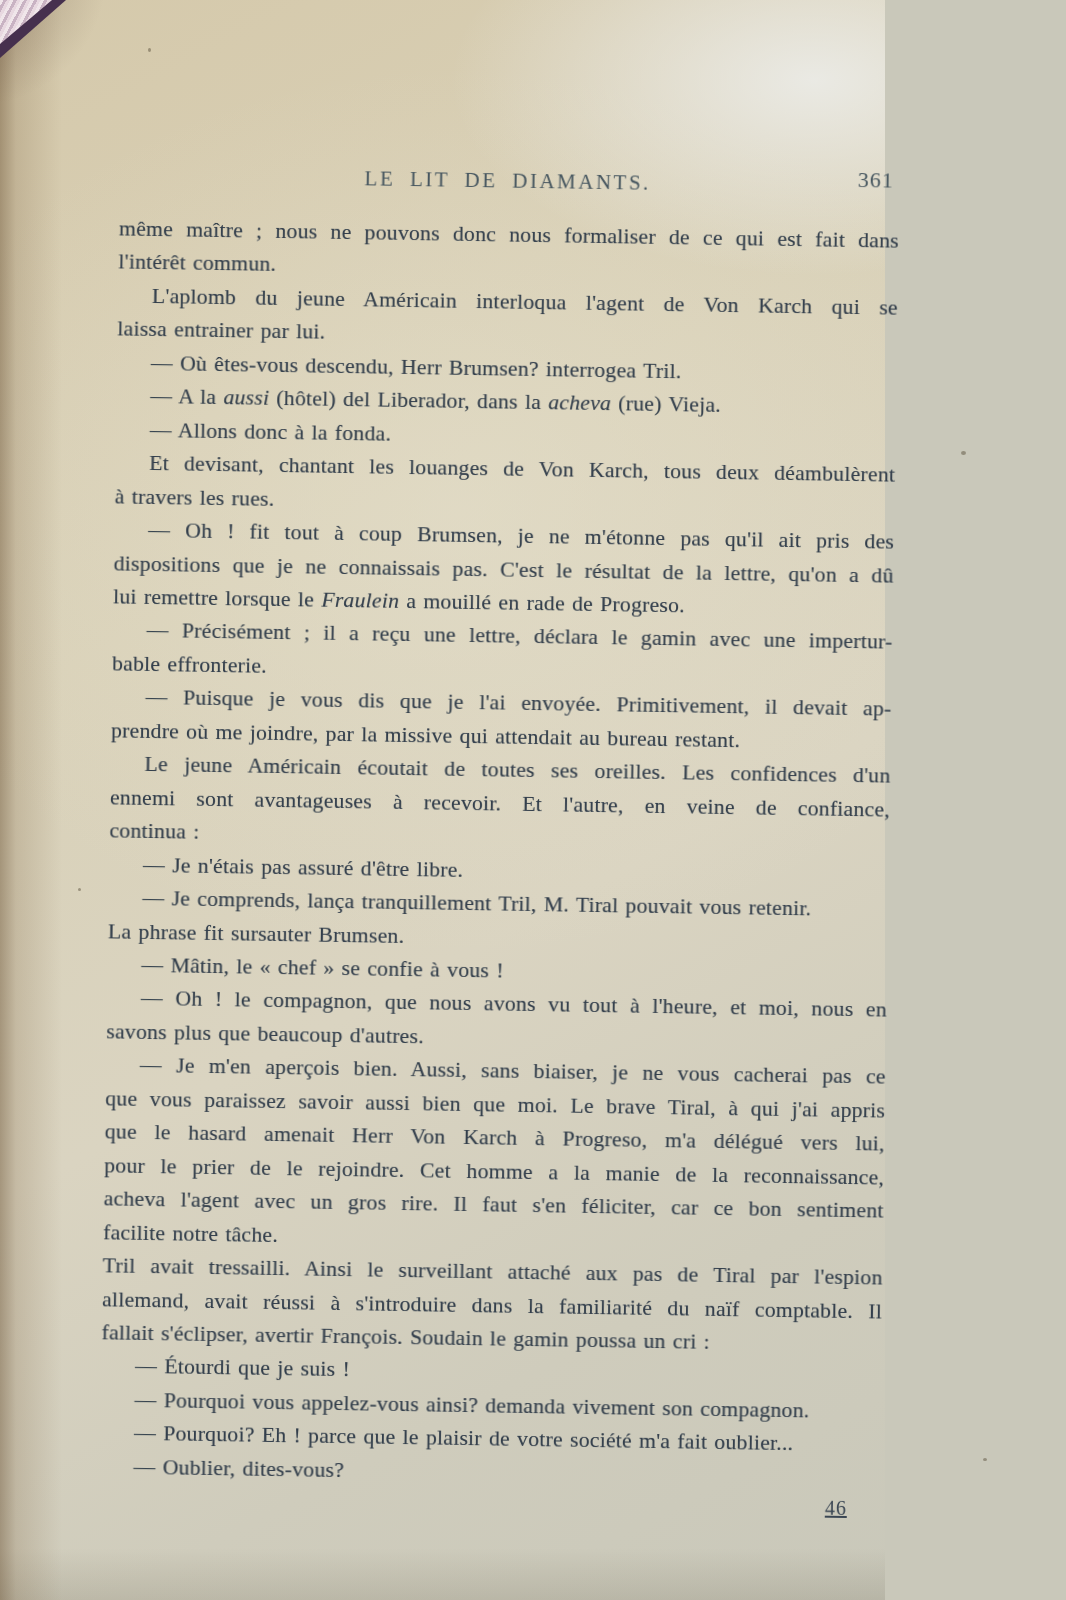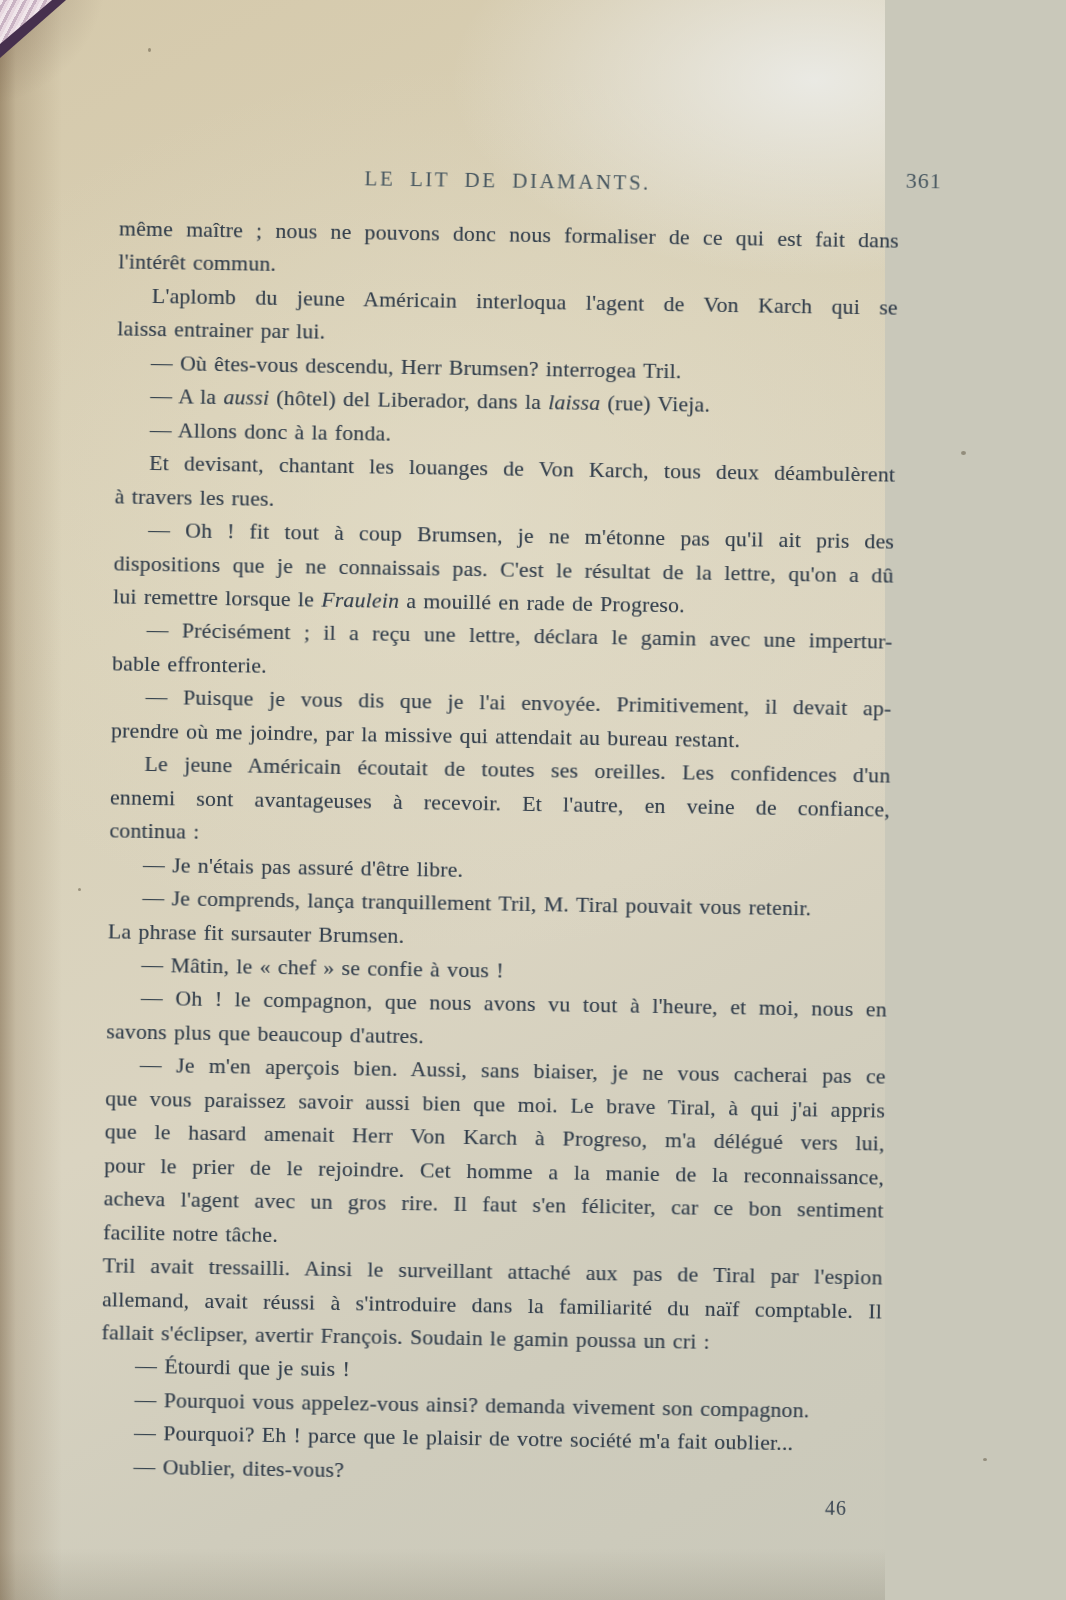--- a/index.html
+++ b/index.html
@@ -29,33 +29,33 @@
     transform:rotate(0.9deg);
     transform-origin:533px 800px;
     color:#313d4a;
     filter:blur(0.25px);
   }
   .running-title{
     position:absolute;top:169px;left:0;width:996px;text-align:center;
     font-size:21px;letter-spacing:2.5px;word-spacing:7px;color:#46565f;
   }
   .page-num{
-    position:absolute;top:162px;left:848px;font-size:22px;letter-spacing:1px;color:#46565f;margin-left:48px;
+    position:absolute;top:162px;left:848px;font-size:22px;letter-spacing:1px;color:#46565f;
   }
   .body-text{
     position:absolute;top:219px;left:110px;width:780px;
     font-size:21.8px;line-height:33.45px;letter-spacing:.2px;word-spacing:1.5px;
     color:#323e4b;text-shadow:.3px .3px .4px rgba(49,60,74,.35);
   }
   .line{min-height:33.45px;}
   .line.j{text-align:justify;text-align-last:justify;}
   .line.ind{text-indent:34px;}
   .it{font-style:italic;}
   .sig{
-    position:absolute;top:1492px;left:836px;font-size:20px;color:#3a4653;letter-spacing:1px;
+    position:absolute;top:1492px;left:836px;font-size:20px;color:#3a4653;letter-spacing:1px;text-decoration:underline;
   }
   .speck{position:absolute;border-radius:50%;background:rgba(92,82,62,.5);}
 </style>
 </head>
 <body>
 
 <div class="photo">
   <div class="corner-dark"></div>
   <div class="corner-stripes"></div>
 
@@ -66,21 +66,21 @@
 
   <div class="content">
     <div class="running-title">LE LIT DE DIAMANTS.</div>
     <div class="page-num">361</div>
     <div class="body-text">
         <div class="line j"><span>même maître ; nous ne pouvons donc nous formaliser de ce qui est fait dans</span></div>
         <div class="line"><span>l'intérêt commun.</span></div>
         <div class="line ind j"><span>L'aplomb du jeune Américain interloqua l'agent de Von Karch qui se</span></div>
         <div class="line"><span>laissa entrainer par lui.</span></div>
         <div class="line ind"><span>— Où êtes-vous descendu, Herr Brumsen? interrogea Tril.</span></div>
-        <div class="line ind"><span>— A la </span><span class="it">aussi</span><span> (hôtel) del Liberador, dans la </span><span class="it">laissa</span><span> (rue) Vieja.</span></div>
+        <div class="line ind"><span>— A la </span><span class="it">aussi</span><span> (hôtel) del Liberador, dans la </span><span class="it">acheva</span><span> (rue) Vieja.</span></div>
         <div class="line ind"><span>— Allons donc à la fonda.</span></div>
         <div class="line ind j"><span>Et devisant, chantant les louanges de Von Karch, tous deux déambulèrent</span></div>
         <div class="line"><span>à travers les rues.</span></div>
         <div class="line ind j"><span>— Oh ! fit tout à coup Brumsen, je ne m'étonne pas qu'il ait pris des</span></div>
         <div class="line j"><span>dispositions que je ne connaissais pas. C'est le résultat de la lettre, qu'on a dû</span></div>
         <div class="line"><span>lui remettre lorsque le </span><span class="it">Fraulein</span><span> a mouillé en rade de Progreso.</span></div>
         <div class="line ind j"><span>— Précisément ; il a reçu une lettre, déclara le gamin avec une impertur-</span></div>
         <div class="line"><span>bable effronterie.</span></div>
         <div class="line ind j"><span>— Puisque je vous dis que je l'ai envoyée. Primitivement, il devait ap-</span></div>
         <div class="line"><span>prendre où me joindre, par la missive qui attendait au bureau restant.</span></div>

